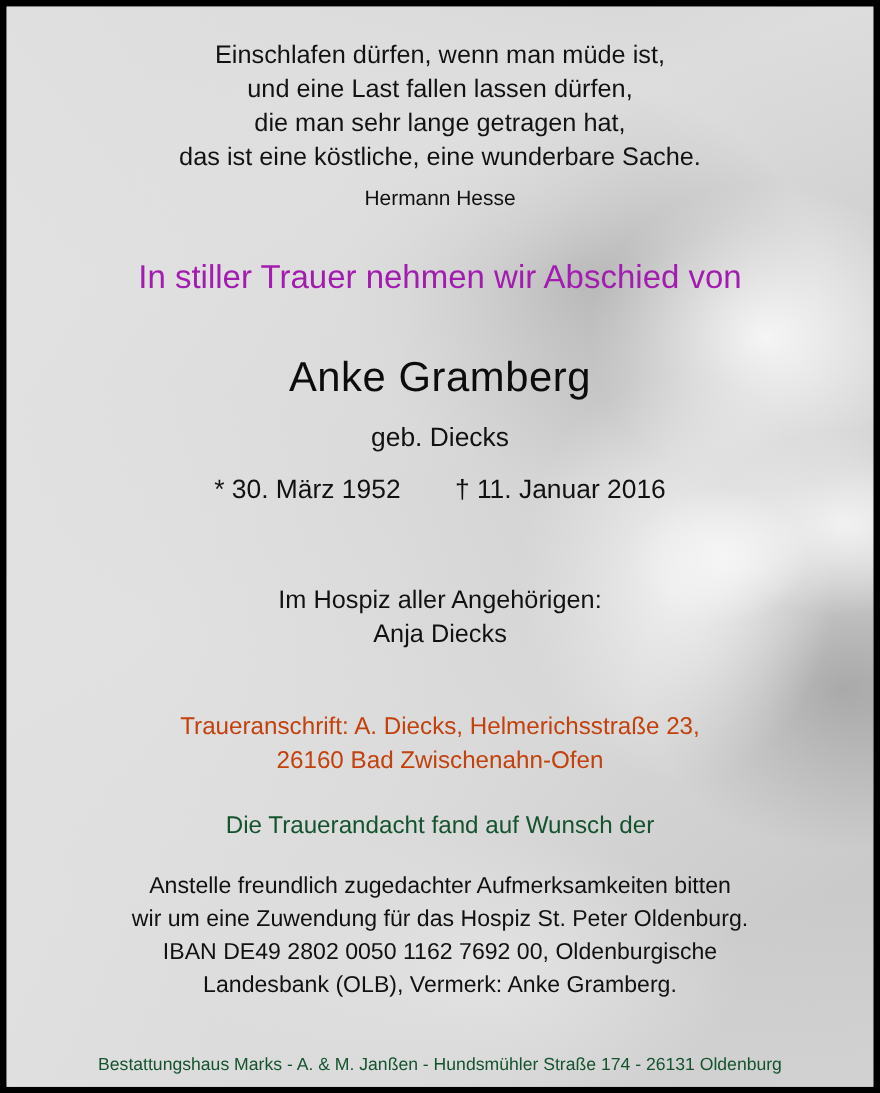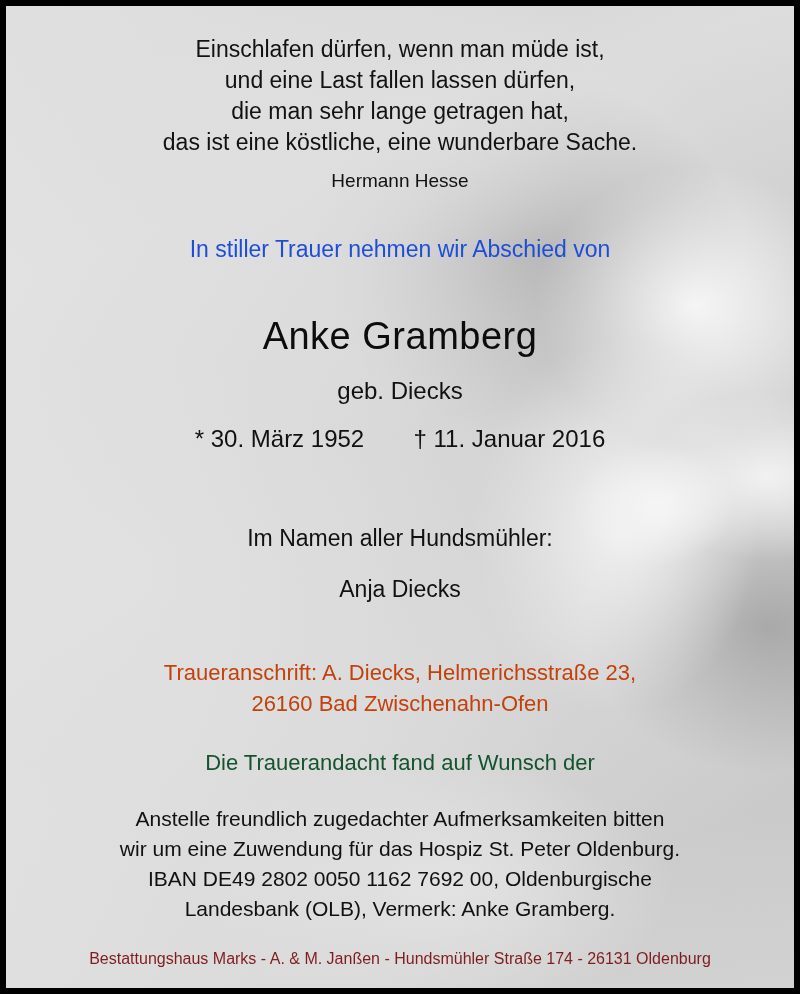--- a/index.html
+++ b/index.html
@@ -66,22 +66,22 @@
   .poem div {
     white-space: nowrap;
   }
   .poem-author {
     margin-top: 12px;
     font-size: 19px;
     color: #121212;
   }
   .intro {
     margin-top: 44px;
-    font-size: 23px;
-    color: #1d4ed8;
+    font-size: 30px;
+    color: #a21caf;
   }
   .deceased-name {
     margin-top: 44px;
     font-size: 38px;
     letter-spacing: 0.5px;
     color: #0c0c0c;
     line-height: 58px;
   }
   .maiden-name {
     margin-top: 12px;
@@ -96,21 +96,21 @@
   .dates .gap {
     display: inline-block;
     width: 36px;
   }
   .family-header {
     margin-top: 72px;
     font-size: 23px;
     color: #111111;
   }
   .family-name {
-    margin-top: 24px;
+    margin-top: 4px;
     font-size: 23px;
     color: #111111;
   }
   .address {
     margin-top: 54px;
     font-size: 22px;
     line-height: 31px;
     color: #c2410c;
   }
   .service-note {
@@ -122,23 +122,23 @@
   .donation {
     margin-top: 26px;
     font-size: 21px;
     line-height: 30px;
     color: #111111;
   }
   .footer {
     position: absolute;
     left: 0;
     right: 0;
-    bottom: 20px;
+    bottom: 10px;
     font-size: 16px;
-    color: #7f1d1d;
+    color: #14532d;
     text-align: center;
   }
 </style>
 </head>
 <body>
 
 <div class="notice">
   <div class="bg-layer"></div>
   <div class="bg-white-wash"></div>
 
@@ -158,21 +158,21 @@
     <div class="deceased-name">Anke Gramberg</div>
 
     <div class="maiden-name">geb. Diecks</div>
 
     <div class="dates">
       <span>* 30. März 1952</span>
       <span class="gap"></span>
       <span>† 11. Januar 2016</span>
     </div>
 
-    <div class="family-header">Im Namen aller Hundsmühler:</div>
+    <div class="family-header">Im Hospiz aller Angehörigen:</div>
     <div class="family-name">Anja Diecks</div>
 
     <div class="address">
       <div>Traueranschrift: A. Diecks, Helmerichsstraße 23,</div>
       <div>26160 Bad Zwischenahn-Ofen</div>
     </div>
 
     <div class="service-note">
       <div>Die Trauerandacht fand auf Wunsch der</div>
     </div>

